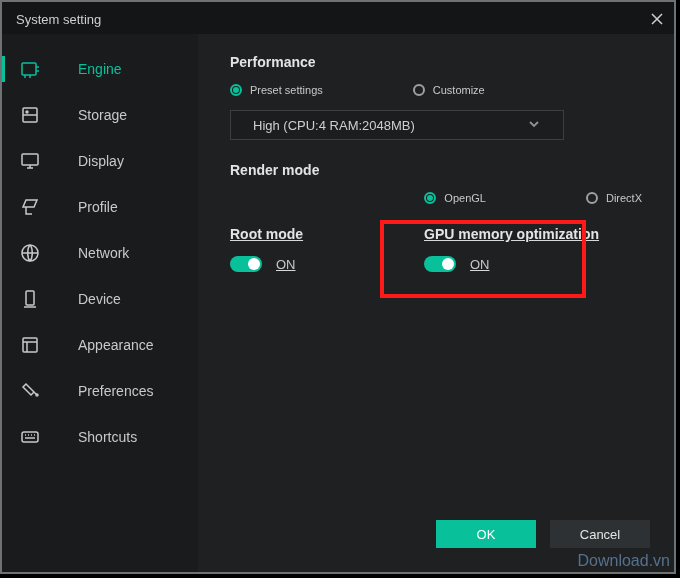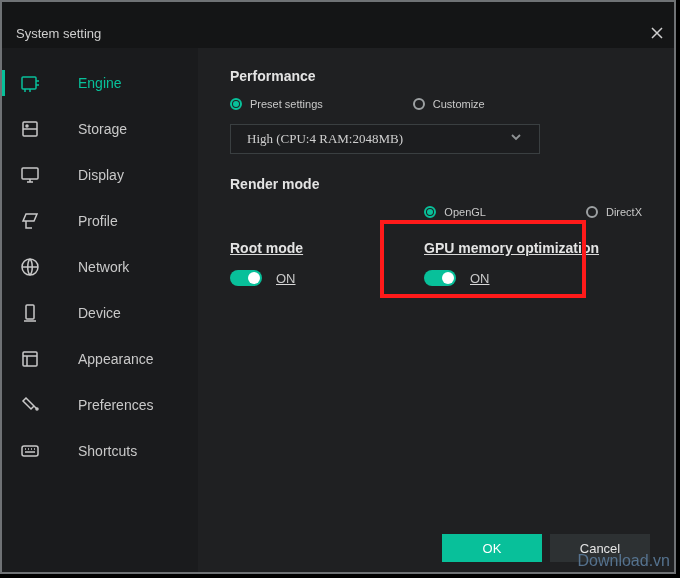--- a/index.html
+++ b/index.html
@@ -27,21 +27,21 @@
     font-size:13px;
     position:relative;
     display:flex;flex-direction:column;
     border:2px solid #6f7275;
     box-sizing:border-box;
   }
   .titlebar{
     height:30px;
     background:var(--title-bg);
     display:flex;align-items:center;
-    padding:16px 10px 0 14px;
+    padding:2px 10px 0 14px;
     font-size:13px;
     color:#cfcfcf;
     flex:0 0 auto;
   }
   .titlebar .title{flex:1;}
   .close-x{width:14px;height:14px;cursor:pointer;display:flex;align-items:center;justify-content:center;}
   .close-x svg{width:12px;height:12px;stroke:#cfcfcf;stroke-width:1.5;}
   .body{flex:1;display:flex;overflow:hidden;}
   .sidebar{
     width:196px;background:var(--sidebar);
@@ -77,49 +77,48 @@
     width:12px;height:12px;border-radius:50%;
     border:2px solid var(--radio-off);
     box-sizing:border-box;
     display:flex;align-items:center;justify-content:center;
   }
   .radio.selected .dot{border-color:var(--accent);}
   .radio.selected .dot::after{
     content:"";display:block;width:6px;height:6px;border-radius:50%;background:var(--accent);
   }
   .select{
-    height:30px;width:310px;
+    height:30px;width:334px;
     border:1px solid var(--select-border);
     background:var(--select-bg);
     display:flex;align-items:center;
-    padding:0 16px;box-sizing:border-box;
+    padding:0 22px;box-sizing:border-box;
     cursor:pointer;color:#cfcfcf;font-size:13px;
     justify-content:space-between;
-    font-family:Liberation Serif, serif;
   }
   .select .chev svg{stroke:#8f9395;width:14px;height:14px;stroke-width:1.8;fill:none;}
   .two-col{display:flex;gap:54px;align-items:flex-start;text-decoration:underline;}
   .col{min-width:140px;}
   .toggle-row{display:flex;align-items:center;gap:14px;margin-top:14px;}
   .toggle{
     width:32px;height:16px;border-radius:9px;background:var(--accent);
     position:relative;cursor:pointer;flex:0 0 auto;
   }
   .toggle .knob{
     position:absolute;top:2px;right:2px;width:12px;height:12px;border-radius:50%;background:#fff;
   }
   .toggle-label{color:var(--muted);font-size:13px;}
   .highlight-box{
     position:absolute;
     border:4px solid var(--highlight);
     left:378px;top:218px;width:198px;height:70px;
     pointer-events:none;
   }
   .footer{
-    position:absolute;right:24px;bottom:10px;display:flex;gap:8px;
+    position:absolute;right:24px;bottom:24px;display:flex;gap:14px;
   }
   .btn{
     width:100px;height:28px;display:flex;align-items:center;justify-content:center;
     font-size:13px;cursor:pointer;color:#fff;
   }
   .btn-ok{background:var(--ok-btn);}
   .btn-cancel{background:var(--cancel-btn);color:#e5e5e5;}
   .watermark{
     position:absolute;right:4px;bottom:2px;
     font-size:16px;color:#5a7a99;opacity:.9;

